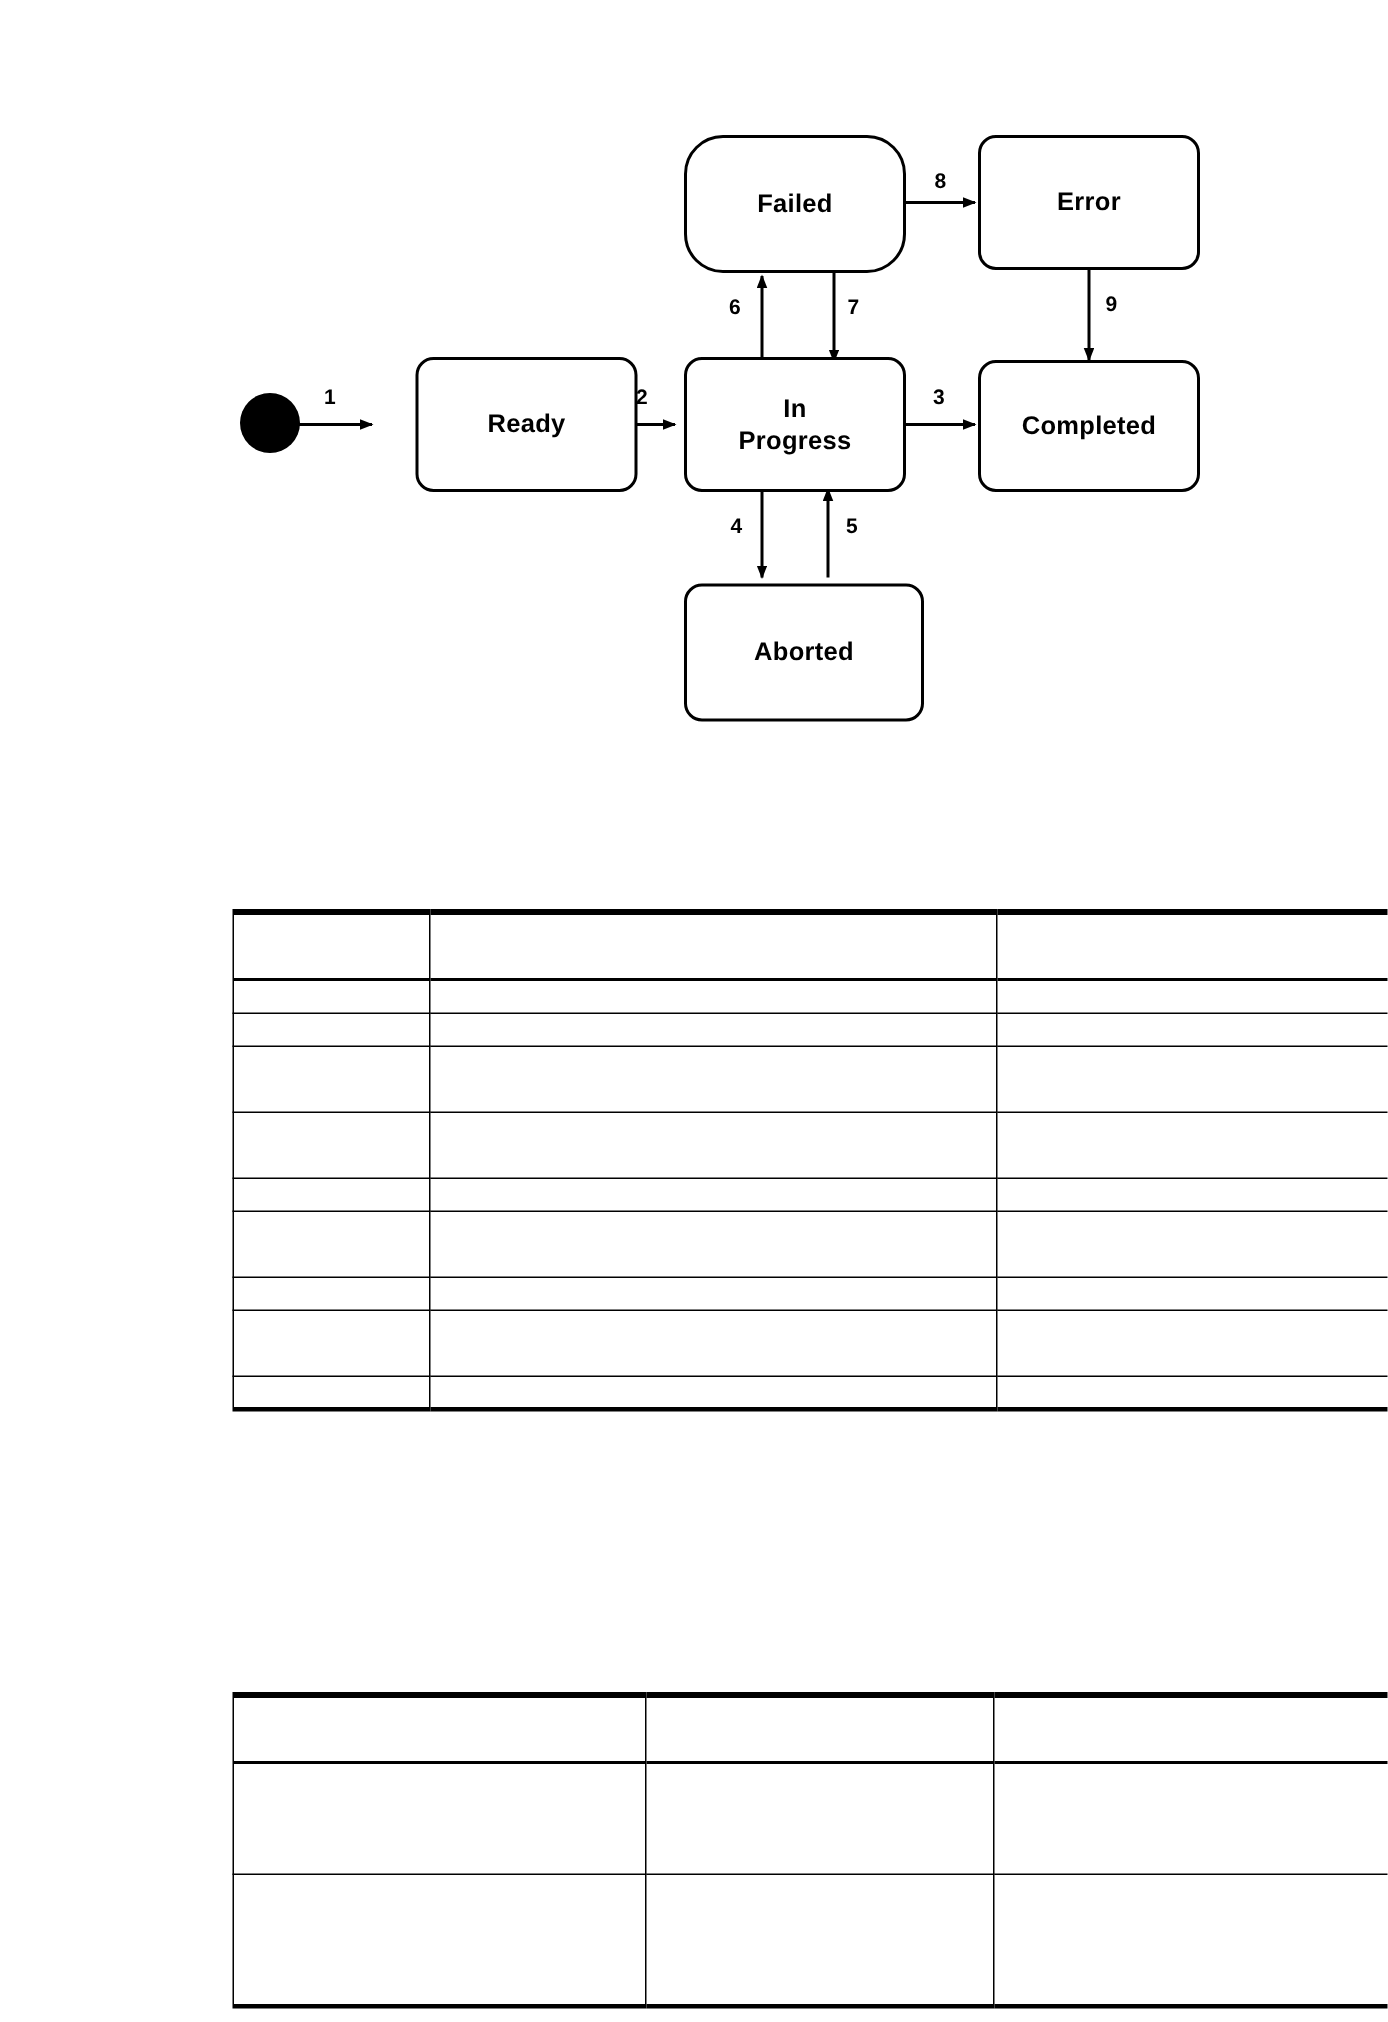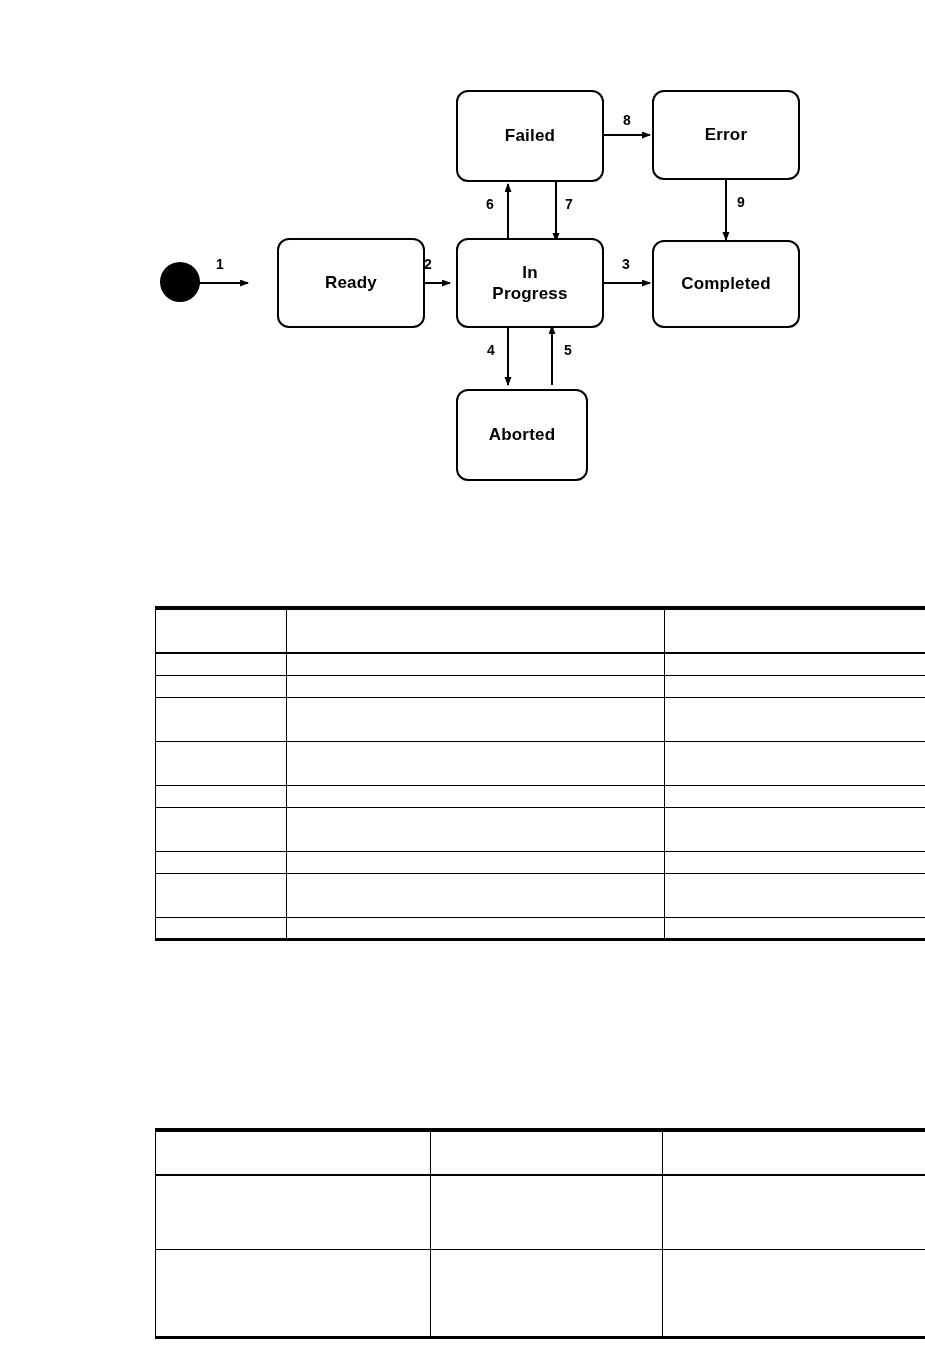--- a/index.html
+++ b/index.html
@@ -140,33 +140,33 @@
 
   <div class="state-box" style="left:256px; top:238px; width:148px; height:90px;margin-left:21px;">
     <span>Ready</span>
   </div>
 
   <div class="state-box" style="left:456px; top:238px; width:148px; height:90px; white-space:pre-line;">
     <span>In
 Progress</span>
   </div>
 
-  <div class="state-box" style="left:456px; top:90px; width:148px; height:92px;">
+  <div class="state-box" style="left:456px; top:90px; width:148px; height:92px;border-radius:26px;">
     <span>Failed</span>
   </div>
 
   <div class="state-box" style="left:652px; top:90px; width:148px; height:90px;">
     <span>Error</span>
   </div>
 
   <div class="state-box" style="left:652px; top:240px; width:148px; height:88px;">
     <span>Completed</span>
   </div>
 
-  <div class="state-box" style="left:456px; top:389px; width:132px; height:92px;">
+  <div class="state-box" style="left:456px; top:389px; width:160px; height:92px;">
     <span>Aborted</span>
   </div>
 
   <span class="edge-label" style="left:216px; top:256px;">1</span>
   <span class="edge-label" style="left:424px; top:256px;">2</span>
   <span class="edge-label" style="left:622px; top:256px;">3</span>
   <span class="edge-label" style="left:487px; top:342px;">4</span>
   <span class="edge-label" style="left:564px; top:342px;">5</span>
   <span class="edge-label" style="left:486px; top:196px;">6</span>
   <span class="edge-label" style="left:565px; top:196px;">7</span>

